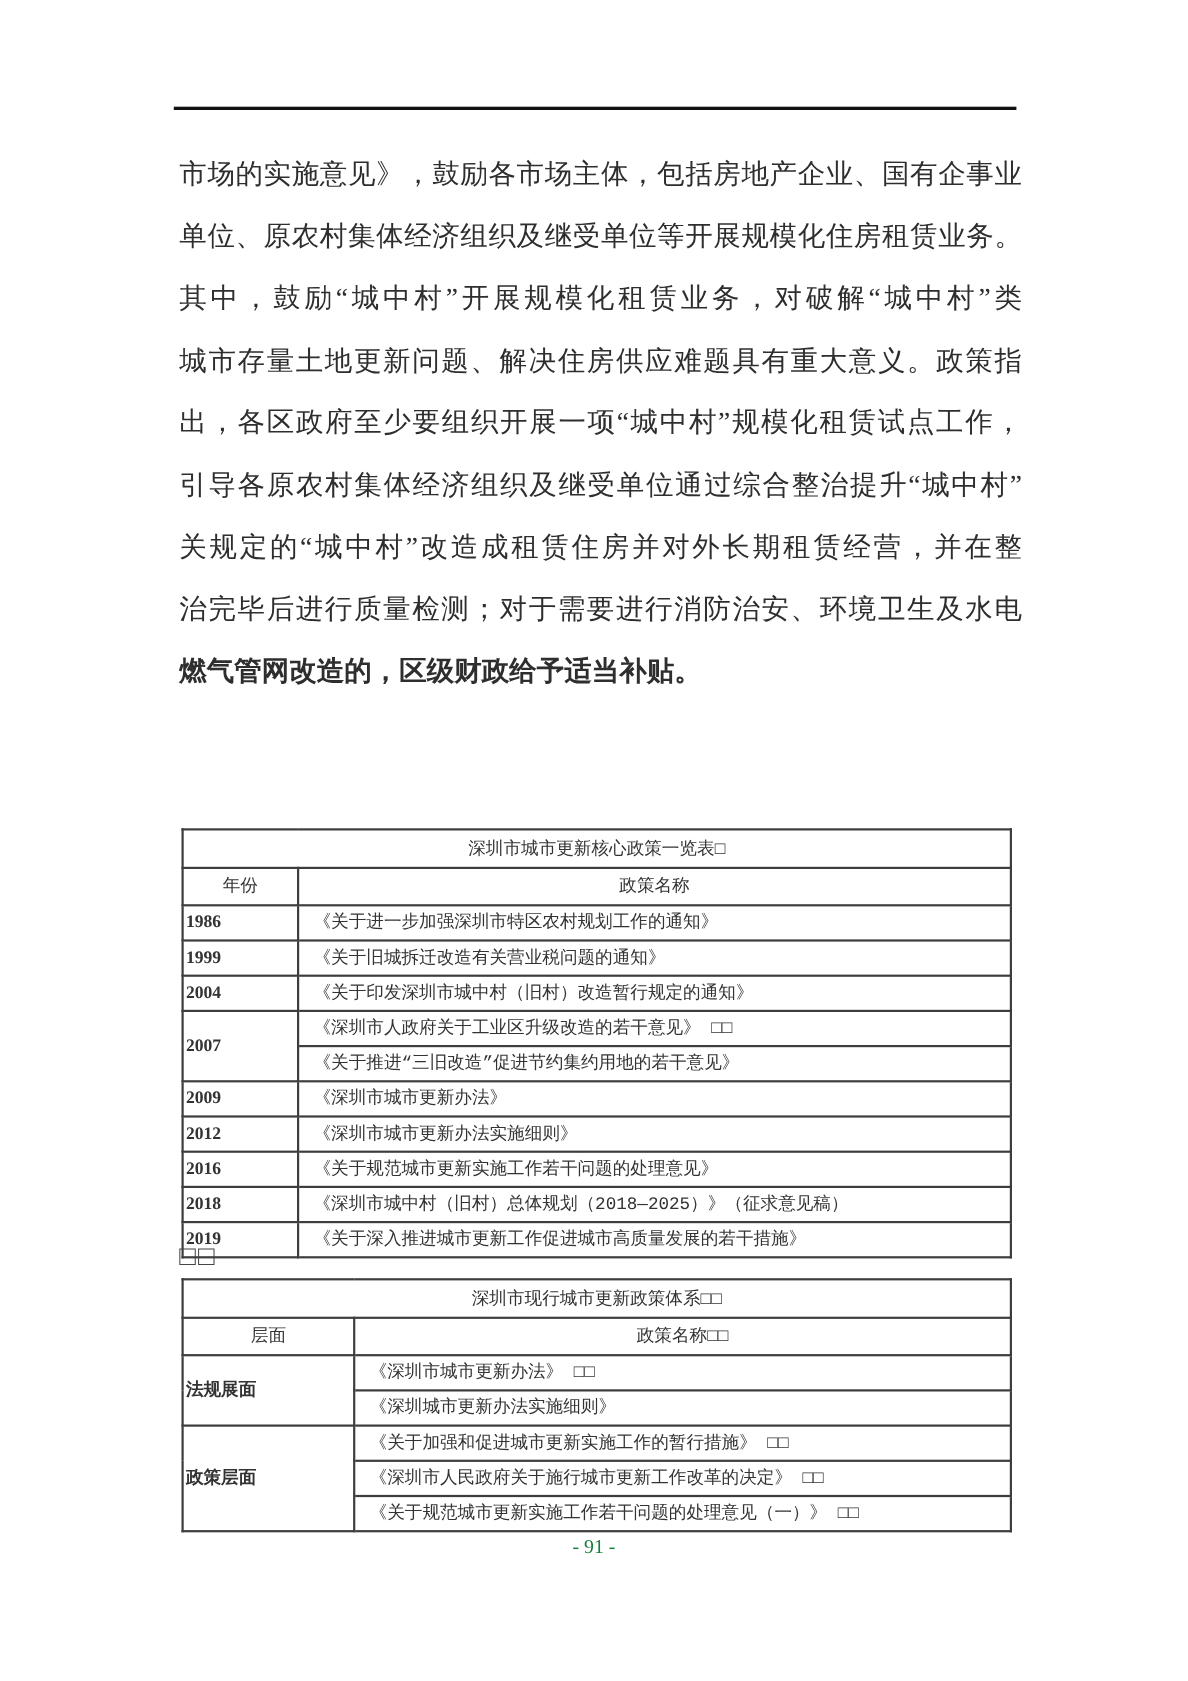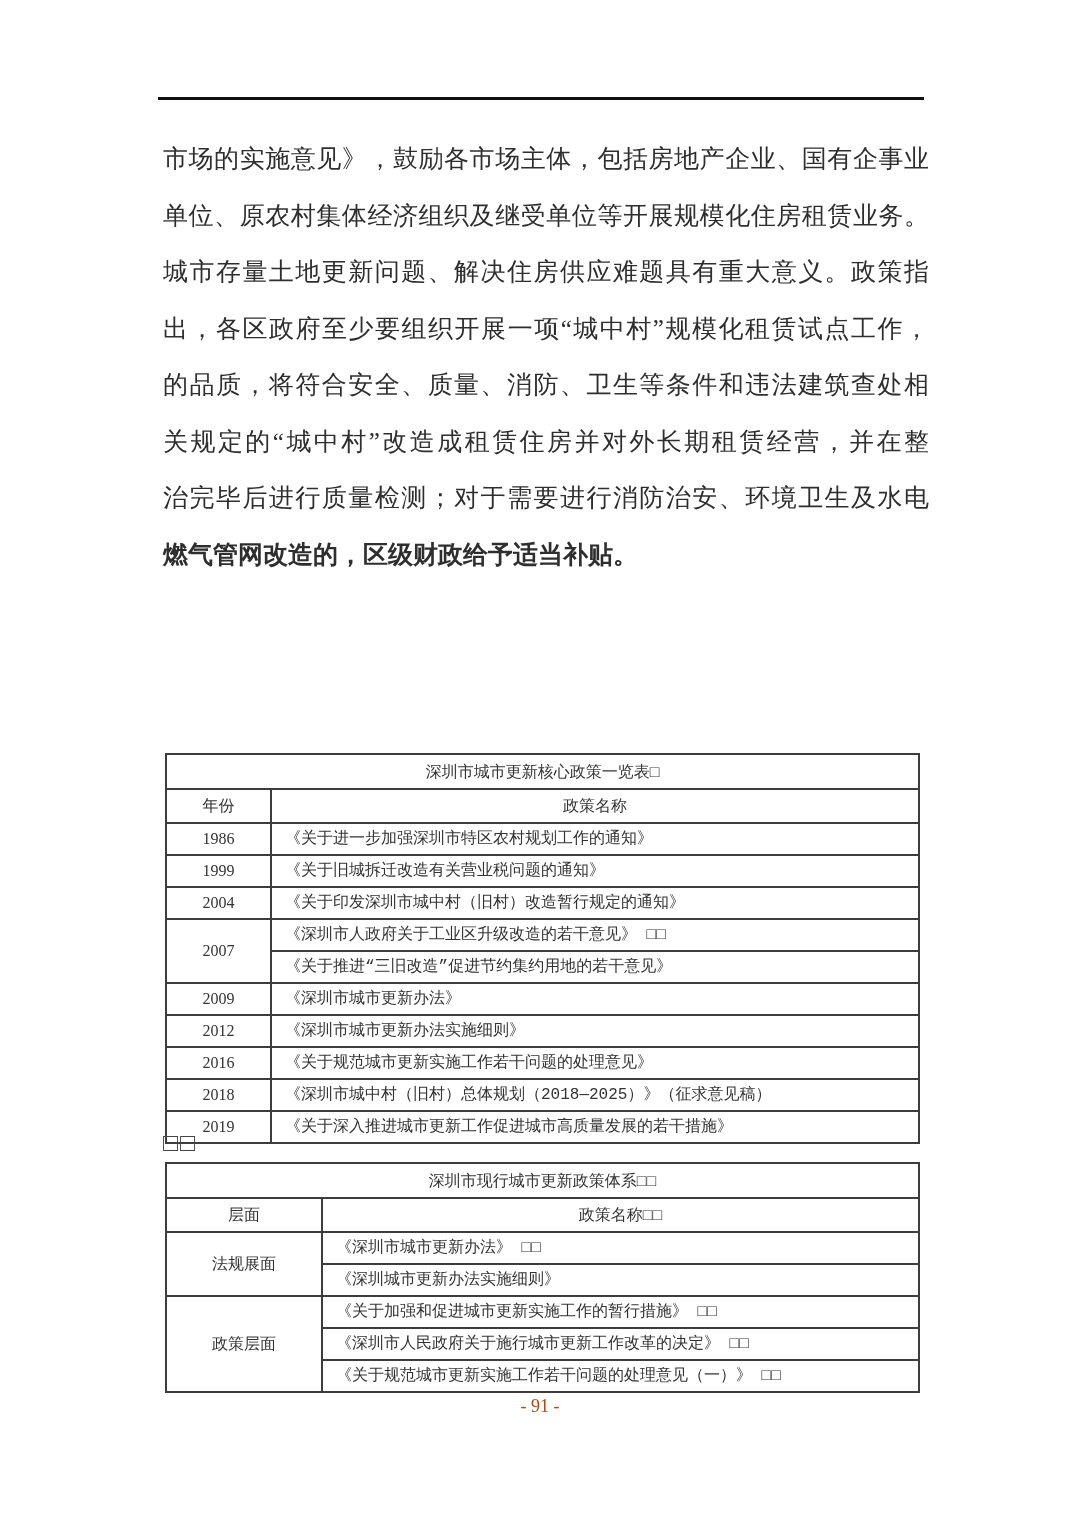--- a/index.html
+++ b/index.html
@@ -69,22 +69,22 @@
   }
   td.th-c1 {
     text-align: center;
     height: 30px;
   }
   td.th-c2 {
     text-align: center;
     height: 30px;
   }
   td.c1 {
-    text-align: center;
     padding: 1px 2px;
+    font-weight: bold;
   }
   td.c2 {
     text-align: left;
     padding: 2px 8px 2px 13px;
     font-family: Liberation Mono, monospace;
   }
   tr.data-row { height: 29px; }
   .between-text {
     position: absolute;
     left: 163px;
@@ -94,36 +94,37 @@
     letter-spacing: 2px;
     color: #444444;
   }
   .footer {
     position: absolute;
     left: 0;
     right: 0;
     top: 1396px;
     text-align: center;
     font-size: 18px;
-    color: #c2410c;
+    color: #15803d;
   }
 </style>
 </head>
 <body>
 
 <div class="page">
 
   <div class="top-rule"></div>
 
   <div class="body-text">
       <div class="line">市场的实施意见》，鼓励各市场主体，包括房地产企业、国有企事业</div>
       <div class="line">单位、原农村集体经济组织及继受单位等开展规模化住房租赁业务。</div>
+      <div class="line">其中，鼓励“城中村”开展规模化租赁业务，对破解“城中村”类</div>
       <div class="line">城市存量土地更新问题、解决住房供应难题具有重大意义。政策指</div>
       <div class="line">出，各区政府至少要组织开展一项“城中村”规模化租赁试点工作，</div>
-      <div class="line">的品质，将符合安全、质量、消防、卫生等条件和违法建筑查处相</div>
+      <div class="line">引导各原农村集体经济组织及继受单位通过综合整治提升“城中村”</div>
       <div class="line">关规定的“城中村”改造成租赁住房并对外长期租赁经营，并在整</div>
       <div class="line">治完毕后进行质量检测；对于需要进行消防治安、环境卫生及水电</div>
       <div class="line last">燃气管网改造的，区级财政给予适当补贴。</div>
     </div>
 
   <table class="doc-table t1">
     <colgroup>
       <col style="width:105px">
       <col style="width:648px">
     </colgroup>

